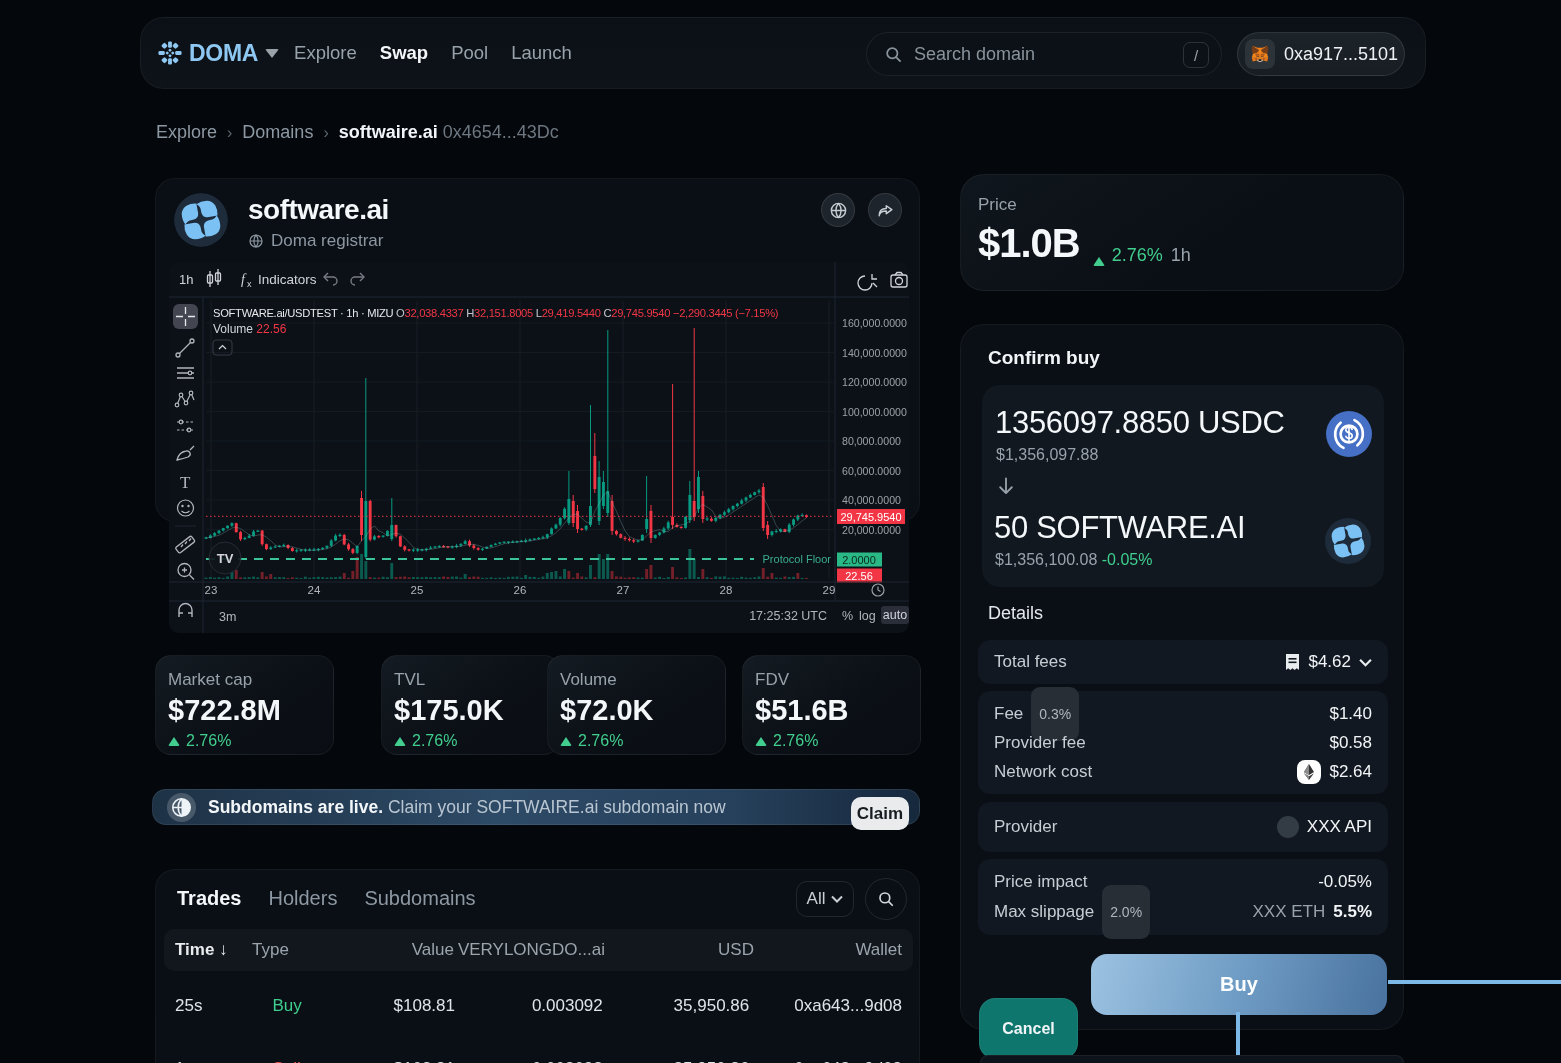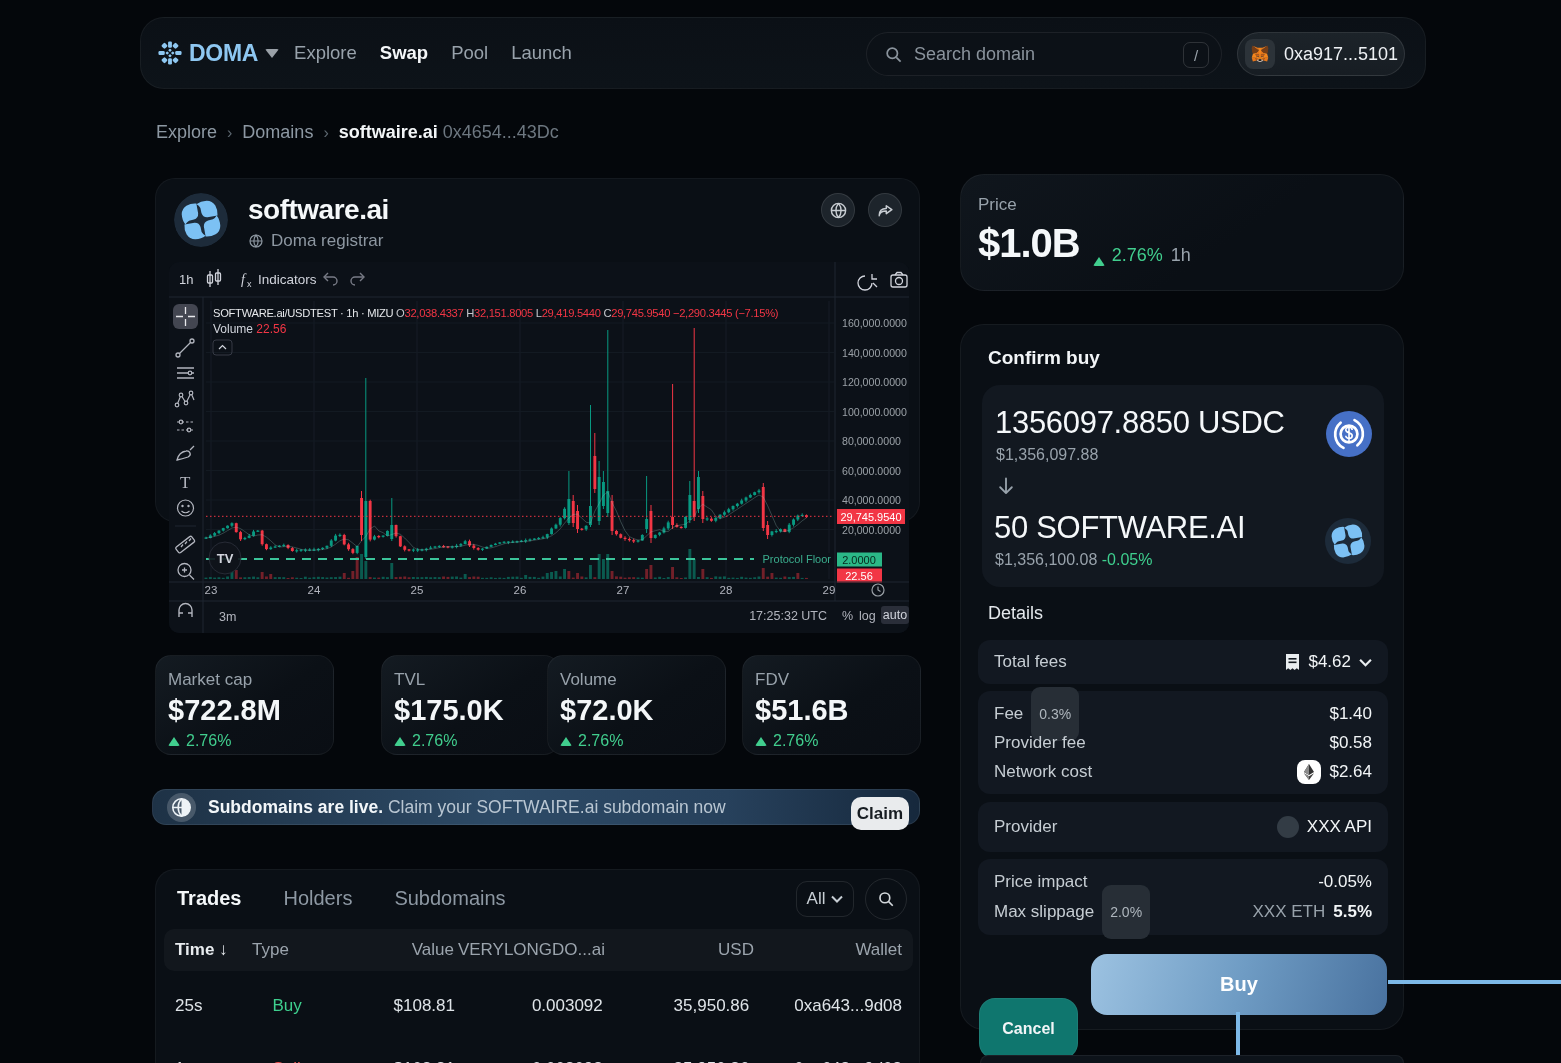--- a/index.html
+++ b/index.html
@@ -72,21 +72,21 @@
 }
 #banner .txt1 { color:#f2f6f9; font-weight:bold; font-size:17.5px; }
 #banner .txt2 { color:#b9c6d2; font-size:17.5px; }
 #claimbtn { position:absolute; right:10px; top:7px; width:58px; height:33px; background:#e9ebed; color:#171c21; border-radius:10px; font-size:17px; font-weight:bold; text-align:center; line-height:33px; }
 
 #tradescard {
   left:155px; top:869px; width:765px; height:194px;
   background:#0a0f15; border:1px solid rgba(255,255,255,0.045);
   border-radius:20px 20px 0 0; border-bottom:none;
 }
-.tabs { position:absolute; left:21px; top:17px; display:flex; gap:42px; font-size:20px; color:#8d98a3;justify-content:flex-end; }
+.tabs { position:absolute; left:21px; top:17px; display:flex; gap:27px; font-size:20px; color:#8d98a3;justify-content:flex-end; }
 .tabs .active { color:#f4f7f9; font-weight:bold; }
 #allbox { position:absolute; left:640px; top:11px; width:58px; height:36px; border:1px solid rgba(255,255,255,0.10); border-radius:11px; display:flex; align-items:center; justify-content:center; gap:6px; color:#c7ced4; font-size:17px; }
 #searchcircle { position:absolute; left:709px; top:8px; width:42px; height:42px; border:1px solid rgba(255,255,255,0.10); border-radius:50%; display:flex; align-items:center; justify-content:center; }
 .thead { position:absolute; left:8px; top:59px; width:749px; height:42px; background:rgba(255,255,255,0.035); border-radius:10px; display:flex; align-items:center; font-size:17px; color:#9ba4ad; }
 .trow { position:absolute; left:8px; width:749px; height:42px; display:flex; align-items:center; font-size:17px; color:#dfe4e8;gap:45px; }
 .c1 { width:88px; padding-left:11px; }
 .c2 { width:105px; }
 .c3 { width:97px; text-align:right; }
 .c4 { width:151px; text-align:right; }
 .c5 { width:149px; text-align:right; }

